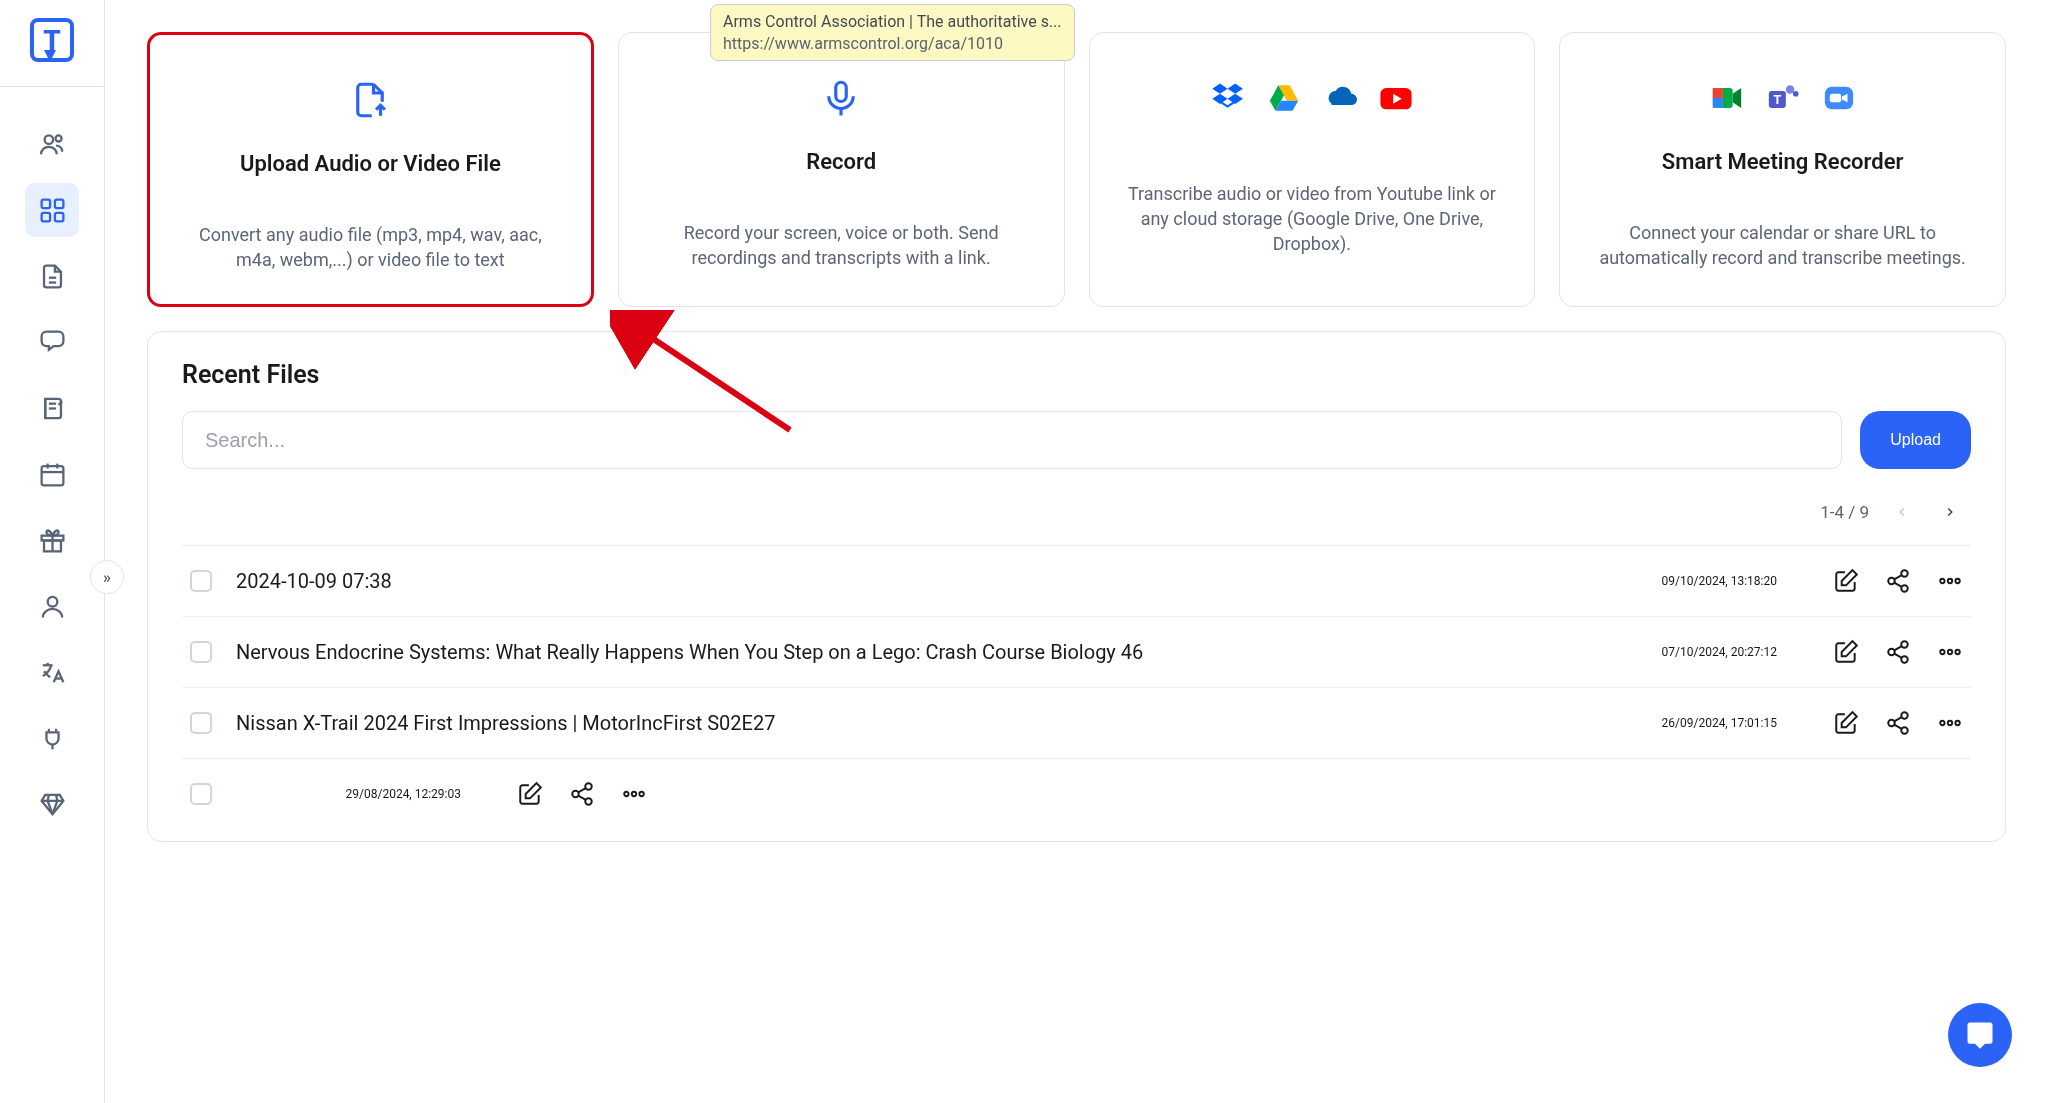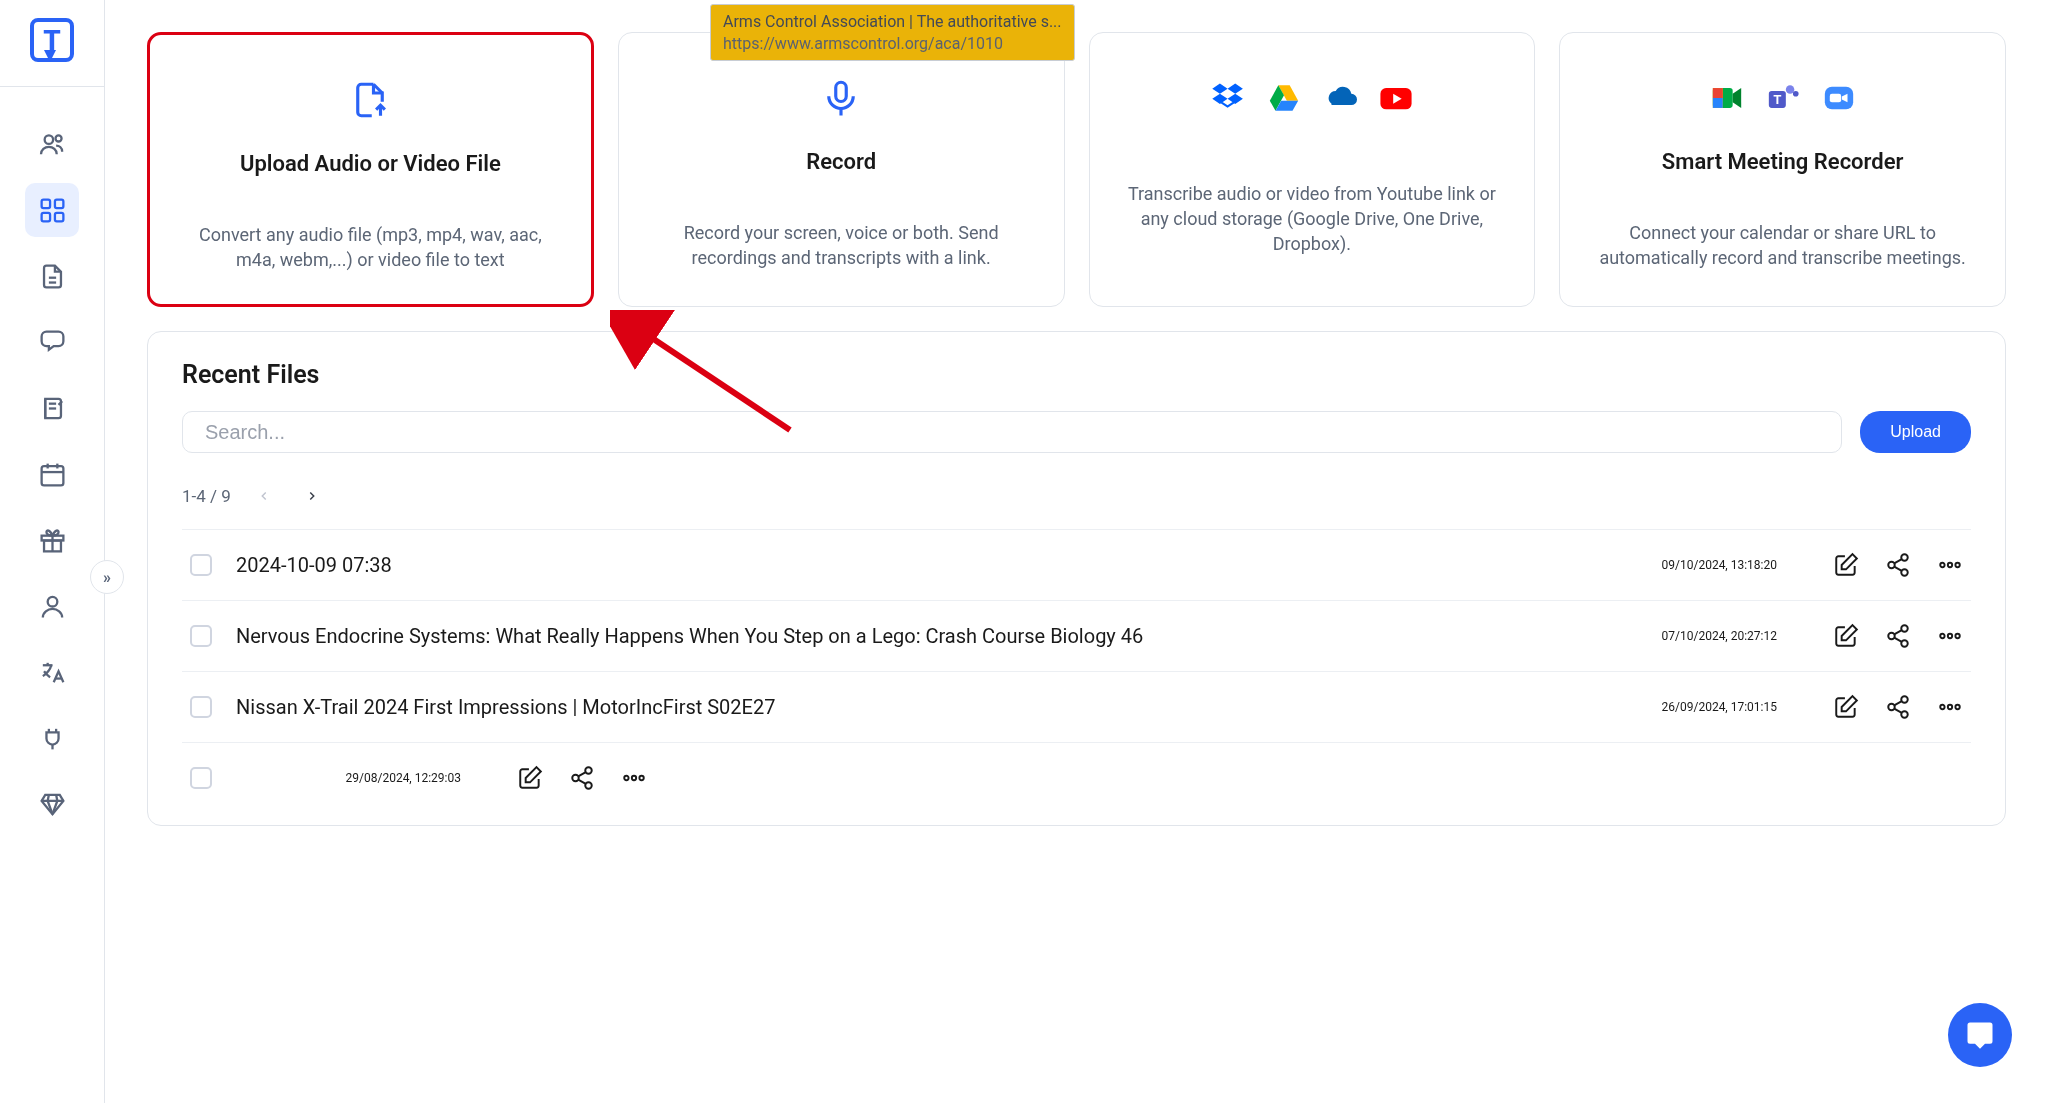--- a/index.html
+++ b/index.html
@@ -114,39 +114,39 @@
 .cloud-icon { width: 34px; height: 34px; }
 .recent-panel {
   border: 1px solid #e1e5eb;
   border-radius: 14px;
   padding: 28px 34px 12px 34px;
 }
 .recent-title { font-size: 25px; font-weight: 600; margin-bottom: 22px; }
 .search-row { display: flex; gap: 18px; margin-bottom: 18px; }
 .search-input {
   flex: 1;
-  height: 42px;
+  height: 58px;
   border: 1px solid #e1e5eb;
   border-radius: 10px;
   padding: 0 22px;
   font-size: 20px;
   color: #1a1a1a;
 }
 .search-input::placeholder { color: #9aa0ac; }
 .upload-btn {
   background: #2a63f6;
   color: #fff;
   border: none;
   border-radius: 20px;
   padding: 0 30px;
   font-size: 16px;
   font-weight: 500;
   cursor: pointer;
 }
-.pager { display: flex; align-items: center; gap: 18px; padding: 10px 6px 18px 0; color: #5c6676; font-size: 17px; }
+.pager { display: flex; justify-content: flex-end; align-items: center; gap: 18px; padding: 10px 6px 18px 0; color: #5c6676; font-size: 17px; }
 .pager-btn { width: 30px; height: 30px; display: flex; align-items: center; justify-content: center; cursor: pointer; color: #3a3f4b; border-radius: 6px; }
 .pager-btn.disabled { color: #c0c5d0; cursor: default; }
 .file-row {
   display: flex;
   align-items: center;
   gap: 24px;
   padding: 22px 8px;
   border-top: 1px solid #eceff3;
 }
 .chk {
@@ -158,23 +158,23 @@
 }
 .file-name { flex: 1; font-size: 20px; color: #1a1a1a; }
 .file-date { font-size: 12px; color: #1a1a1a; width: 225px; text-align: right; }
 .row-actions { display: flex; gap: 26px; align-items: center; margin-left: 32px; }
 .row-action { width: 26px; height: 26px; cursor: pointer; color: #1a1a1a; }
 .row-action svg { width: 100%; height: 100%; stroke: currentColor; fill: none; stroke-width: 1.8; }
 .tooltip {
   position: absolute;
   left: 710px;
   top: 4px;
-  background: #eab308;
+  background: #fef9c3;
   border: 1px solid #c8cdd4;
-  border-radius: 3px;
+  border-radius: 8px;
   padding: 6px 12px;
   font-size: 16px;
   color: #434a57;
   line-height: 1.35;
   max-width: 370px;
 }
 .tooltip .tt-title { display: block; white-space: nowrap; overflow: hidden; text-overflow: ellipsis; }
 .tooltip .tt-url { color: #5b6270; }
 .annot-arrow {
   position: absolute;

